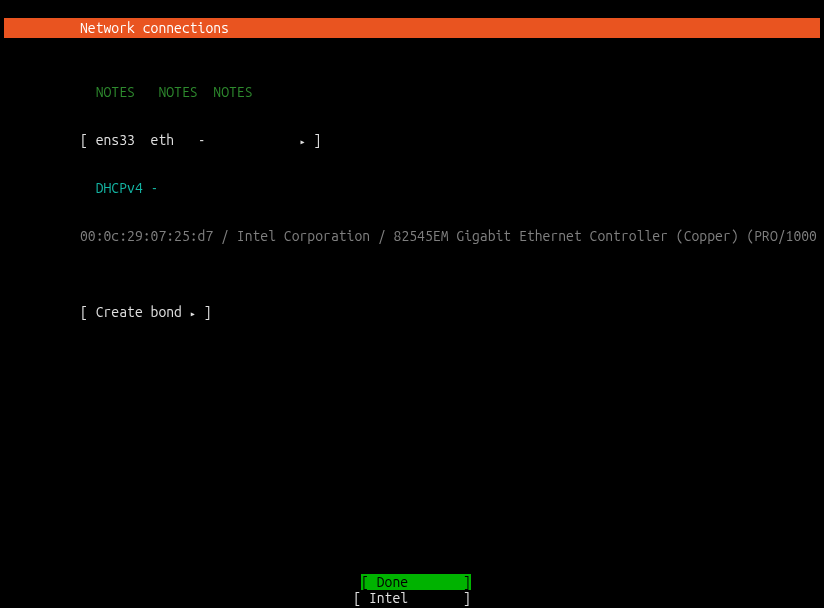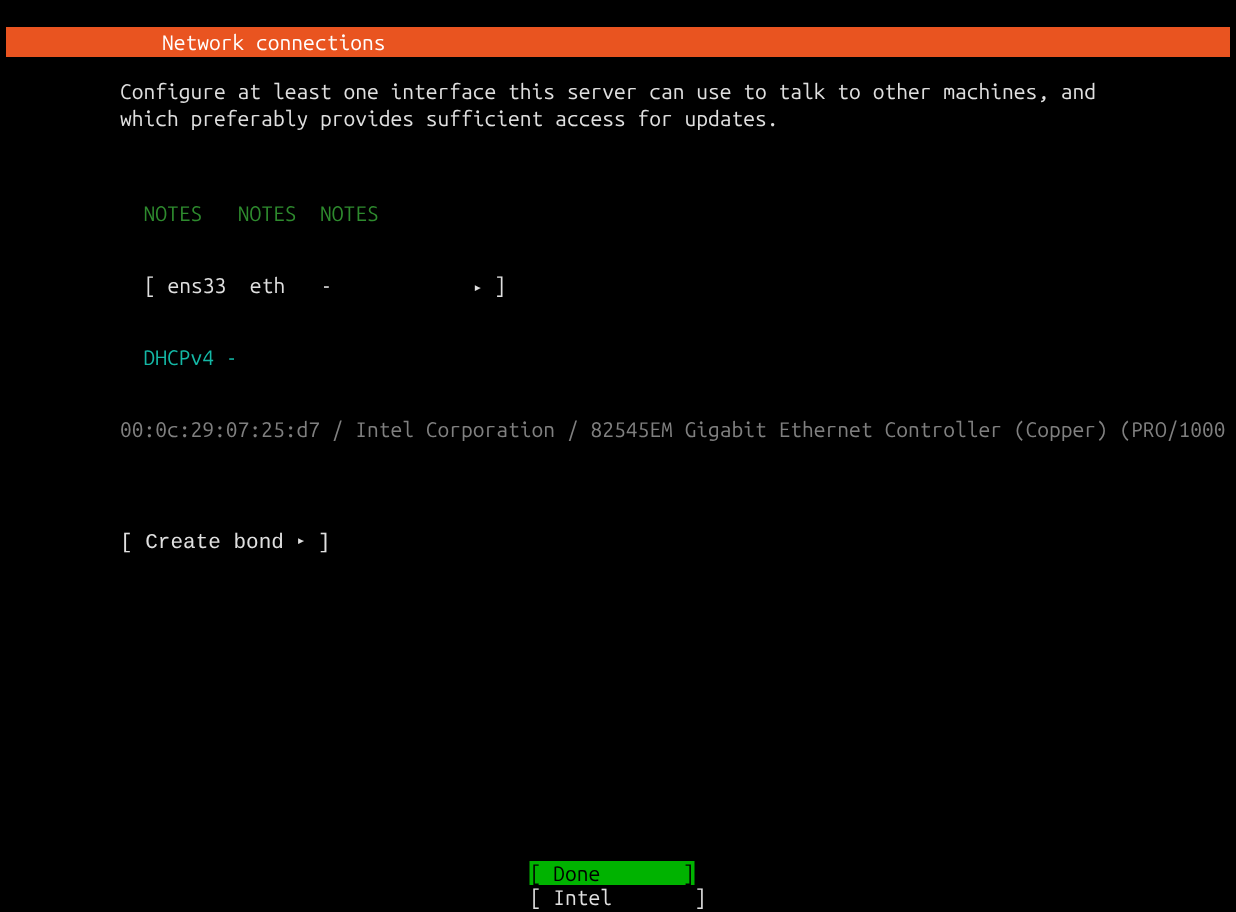--- a/index.html
+++ b/index.html
@@ -28,21 +28,21 @@
       background: #e95420;
       color: #fff;
       padding: 2px 0;
       display: flex;
       justify-content: space-between;
       align-items: center;
       height: 20px;
       margin-top: 14px;
     }
     .header-title {
-      padding-left: 104px;
+      padding-left: 76px;
     }
     .header-help {
       padding-right: 88px;
     }
     .content {
       padding-left: 76px;
       padding-right: 60px;
       padding-top: 14px;
     }
     .description {
@@ -51,42 +51,40 @@
     }
     .table {
       white-space: pre;
       font-family: inherit;
     }
     .table-header {
       color: #2e8b2e;
     }
     .interface-row {
       color: #e0e0e0;
-      margin-left: 16px;
     }
     .dhcp-row {
       color: #14b8a6;
     }
     .detail-row {
       color: #808080;
     }
     .create-bond {
       margin-top: 28px;
-      font-family: Liberation Mono, monospace;
     }
     .footer {
       position: absolute;
       bottom: 12px;
       left: 0;
       width: 100%;
       text-align: center;
     }
     .footer-buttons {
       display: inline-block;
-      text-align: left;
+      text-align: right;
     }
     .btn-done {
       background: #00b300;
       color: #000;
       white-space: pre;
       display: inline-block;
     }
     .btn-back {
       color: #e0e0e0;
       white-space: pre;
@@ -100,21 +98,20 @@
 </head>
 <body>
 
 <div class="screen">
 
   <div class="header">
     <span class="header-title">Network connections</span>
   </div>
 
   <div class="content">
-    <div class="description">Configure at least one interface this server can use to talk to other machines, and which preferably provides sufficient access for updates.</div>
 
     <div class="table">
       <div class="table-header">  <span>NOTES</span>   <span>NOTES</span>  <span>NOTES</span></div>
       <div class="interface-row"><span>[</span> <span>ens33</span>  <span>eth</span>   <span>-</span>            <span class="arrow">▸</span> <span>]</span></div>
       <div class="dhcp-row">  <span>DHCPv4</span> <span>-</span></div>
       <div class="detail-row">00:0c:29:07:25:d7 / Intel Corporation / 82545EM Gigabit Ethernet Controller (Copper) (PRO/1000 MT Single Port Adapter)</div>
     </div>
 
     <div class="create-bond"><span>[</span> <span>Create bond</span> <span class="arrow">▸</span> <span>]</span></div>
   </div>

